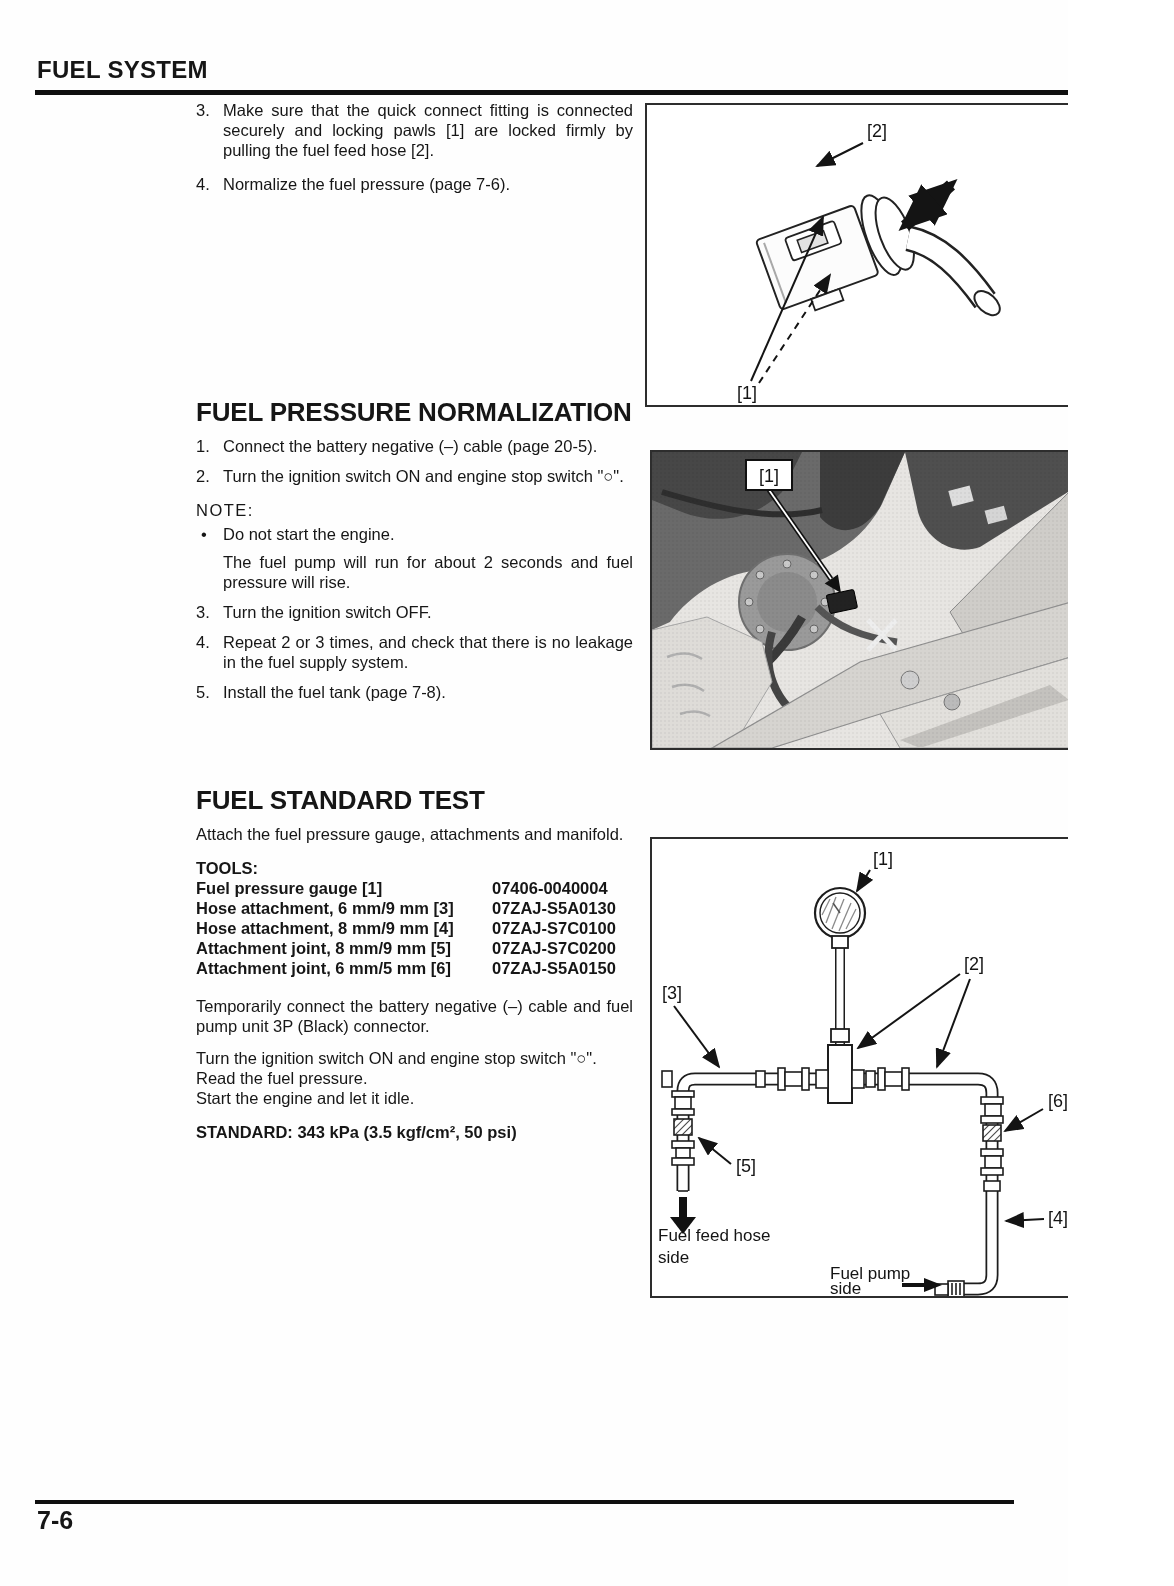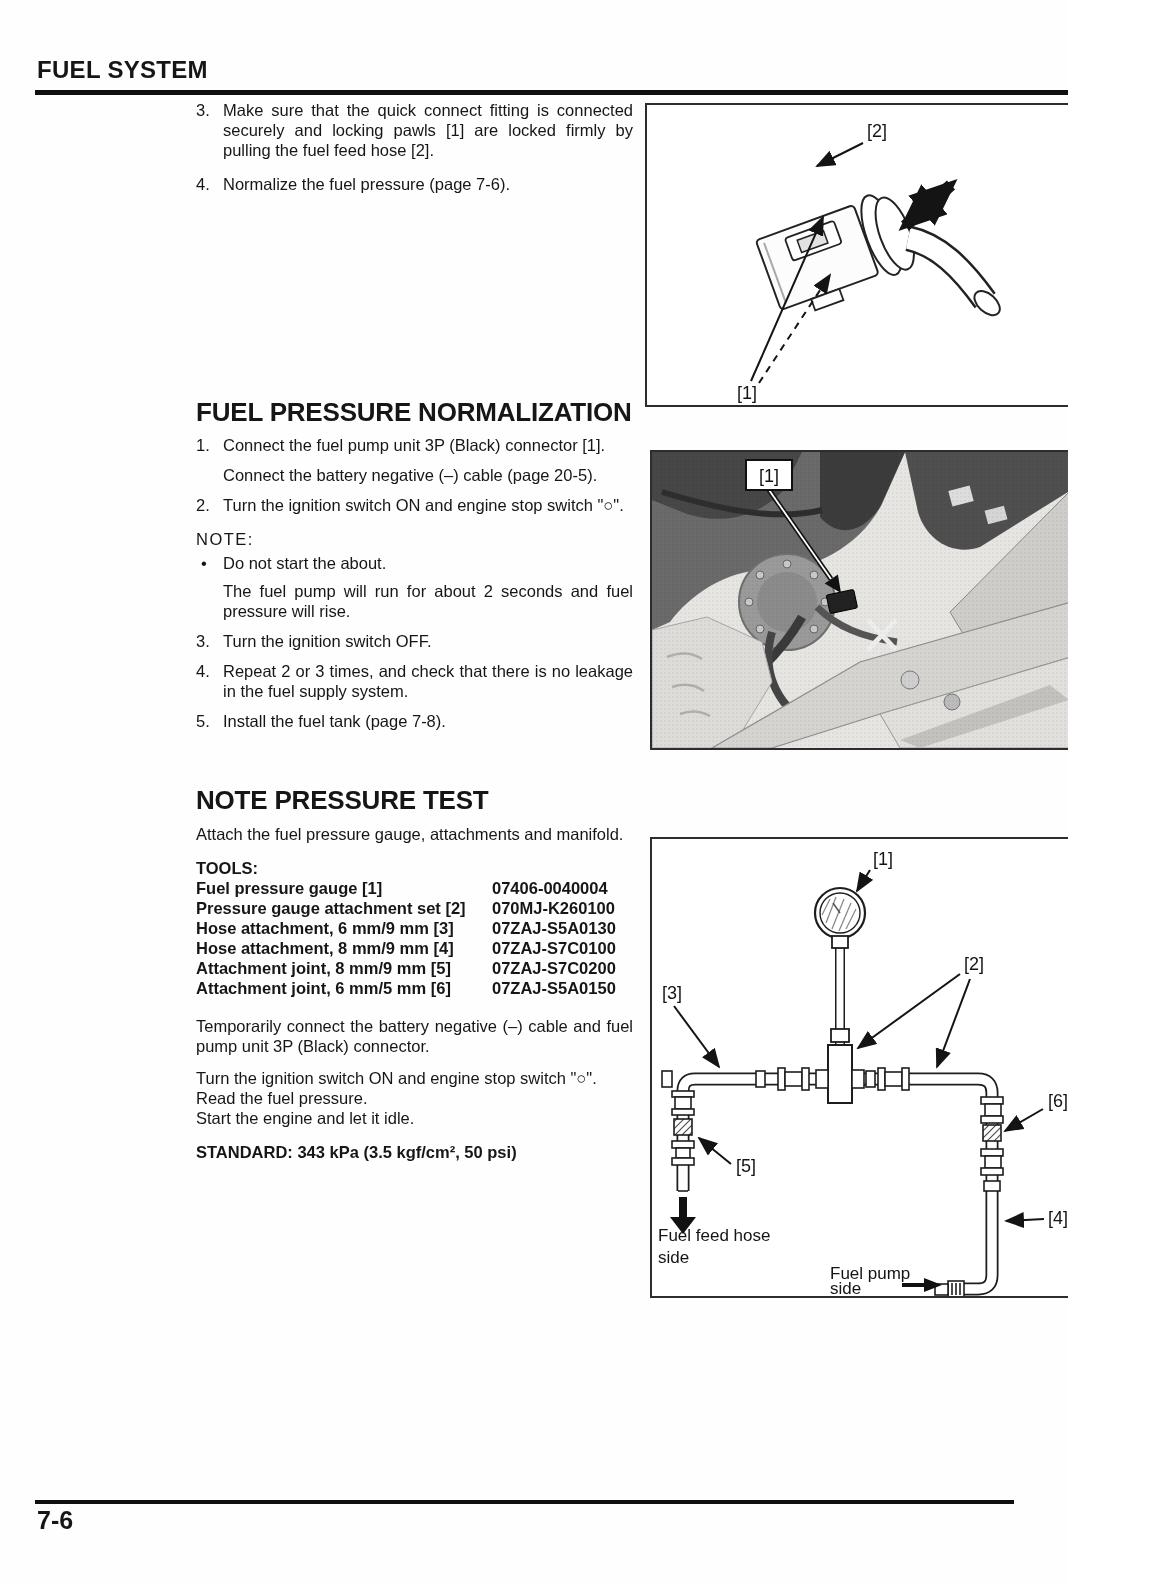--- a/index.html
+++ b/index.html
@@ -58,59 +58,54 @@
     <div class="li j mt14">
       <span class="num">4.</span>
       <span>Normalize the fuel pressure (page 7-6).</span>
     </div>
   </div>
 
   <div class="col block-norm">
     <div class="h2">FUEL PRESSURE NORMALIZATION</div>
     <div class="li j">
       <span class="num">1.</span>
-      <span class="block">Connect the fuel pump unit 3P (Black) connector [1].</span>
       <span class="block mt10">Connect the battery negative (–) cable (page 20-5).</span>
     </div>
     <div class="li j mt10">
       <span class="num">2.</span>
       <span>Turn the ignition switch ON and engine stop switch "○".</span>
     </div>
     <div class="note-label">NOTE:</div>
     <div class="li bullet mt4">
       <span class="num">•</span>
-      <span>Do not start the about.</span>
+      <span>Do not start the engine.</span>
     </div>
     <div class="indent j mt8">The fuel pump will run for about 2 seconds and fuel pressure will rise.</div>
     <div class="li j mt10">
       <span class="num">3.</span>
       <span>Turn the ignition switch OFF.</span>
     </div>
     <div class="li j mt10">
       <span class="num">4.</span>
       <span>Repeat 2 or 3 times, and check that there is no leakage in the fuel supply system.</span>
     </div>
     <div class="li j mt10">
       <span class="num">5.</span>
       <span>Install the fuel tank (page 7-8).</span>
     </div>
   </div>
 
   <div class="col block-test">
-    <div class="h2">NOTE PRESSURE TEST</div>
+    <div class="h2">FUEL STANDARD TEST</div>
     <div class="j mt10">Attach the fuel pressure gauge, attachments and manifold.</div>
 
     <div class="tools">TOOLS:</div>
     <div class="trow tools" style="margin-top:0">
       <span class="tname">Fuel pressure gauge [1]</span>
       <span class="tpart">07406-0040004</span>
-    </div>
-    <div class="trow tools" style="margin-top:0">
-      <span class="tname">Pressure gauge attachment set [2]</span>
-      <span class="tpart">070MJ-K260100</span>
     </div>
     <div class="trow tools" style="margin-top:0">
       <span class="tname">Hose attachment, 6 mm/9 mm [3]</span>
       <span class="tpart">07ZAJ-S5A0130</span>
     </div>
     <div class="trow tools" style="margin-top:0">
       <span class="tname">Hose attachment, 8 mm/9 mm [4]</span>
       <span class="tpart">07ZAJ-S7C0100</span>
     </div>
     <div class="trow tools" style="margin-top:0">

